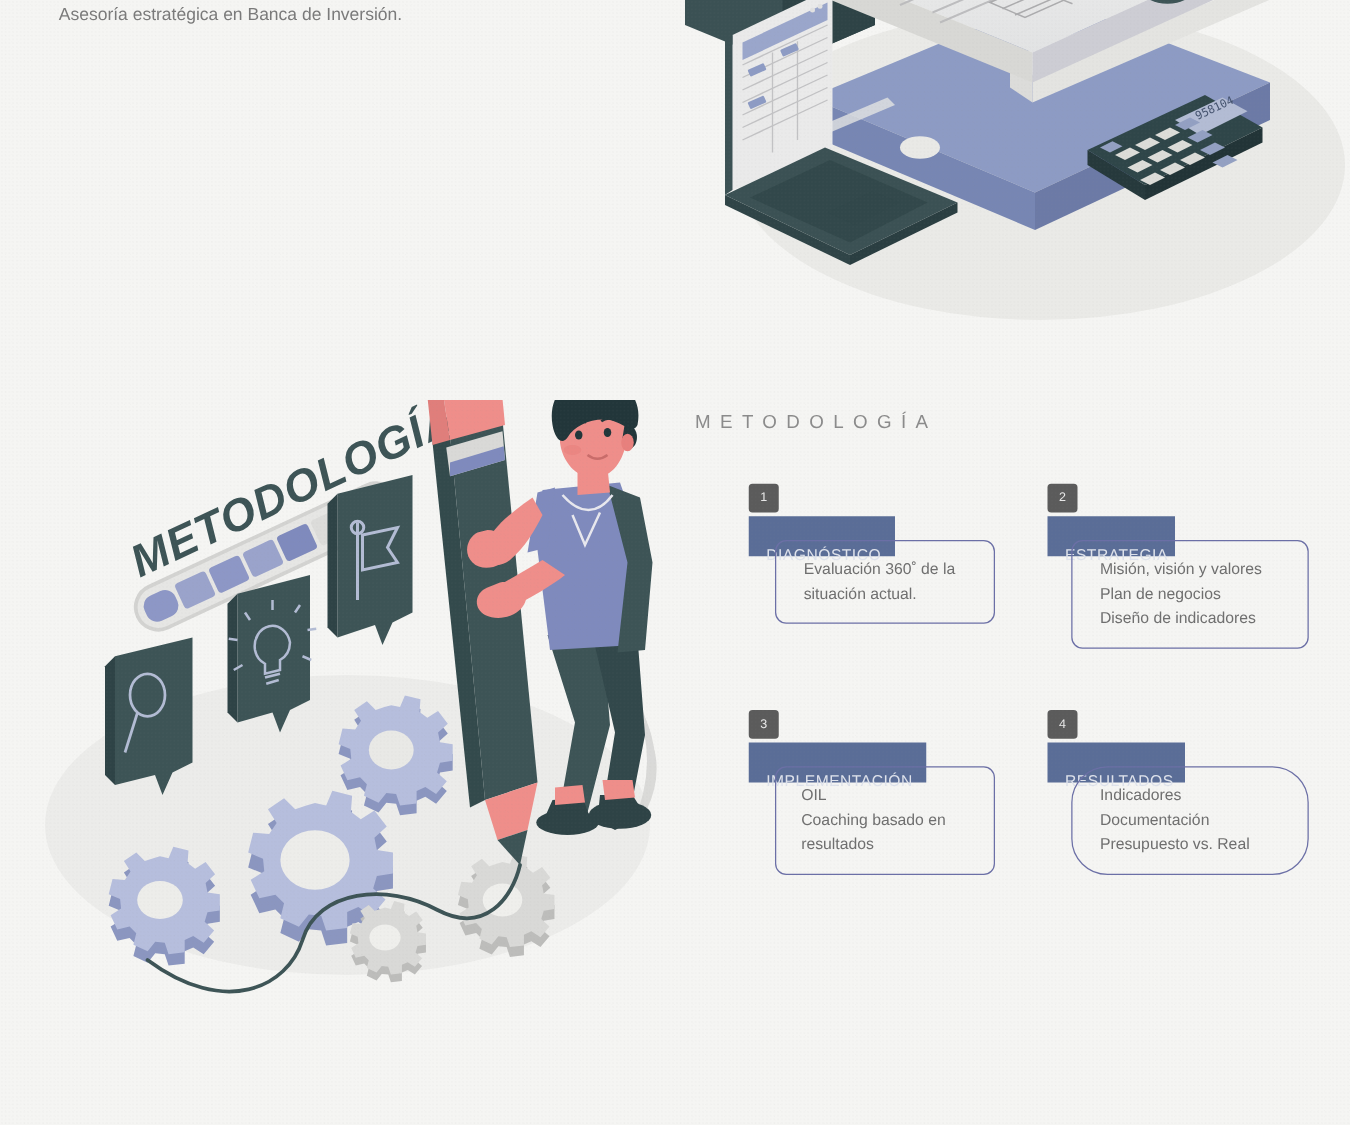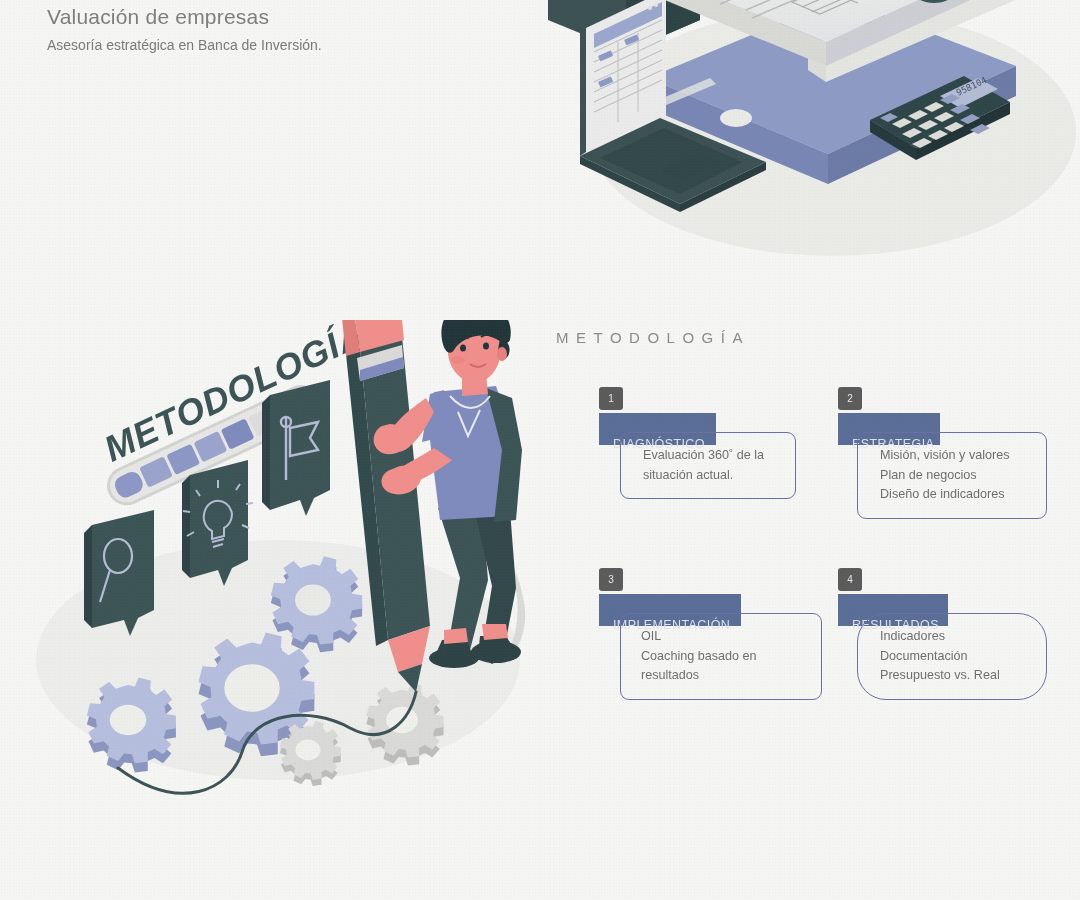--- a/index.html
+++ b/index.html
@@ -61,21 +61,21 @@
 
   
   #card1{left:599px;top:387px;}
   #card1 .mhead{width:117px;}
   #card1 .mbody{left:21px;width:176px;}
   #card2{left:838px;top:387px;}
   #card2 .mhead{width:102px;}
   #card2 .mbody{left:19px;width:190px;}
   #card3{left:599px;top:568px;}
   #card3 .mhead{width:142px;text-align:right;}
-  #card3 .mbody{left:21px;width:202px;padding-left:20px;}
+  #card3 .mbody{left:21px;width:176px;padding-left:20px;}
   #card4{left:838px;top:568px;}
   #card4 .mhead{width:110px;}
   #card4 .mbody{left:19px;width:190px;border-radius:29px;}
 
   
   .illu{position:absolute;z-index:10;}
   #illu-top{left:540px;top:-130px;width:540px;height:400px;}
   #illu-meth{left:30px;top:320px;width:520px;height:500px;}
 </style>
 </head>
@@ -395,21 +395,20 @@
 
       <path d="M440 44 q8 6 16 0" stroke="#c96c6a" stroke-width="2" fill="none"></path>
 
       <path d="M352 106 C344 110 340 122 348 130 C356 138 372 134 378 124 C382 116 372 104 360 104 Z" fill="#ef8e8a"></path>
       <path d="M360 150 C350 154 348 166 358 172 C370 178 386 172 390 162 C394 152 382 144 370 146 Z" fill="#ef8e8a"></path>
     </g>
   </svg>
 </div>
 
 <div class="hdr">
-  <div class="hdr-title">Valuación de empresas</div>
   <div class="hdr-desc">Asesoría estratégica en Banca de Inversión.</div>
 </div>
 
 <div class="sec-title">METODOLOGÍA</div>
 
 <div class="cards">
 
   <div class="mcard" id="card1">
     <div class="badge">1</div>
     <div class="mhead">DIAGNÓSTICO</div>

